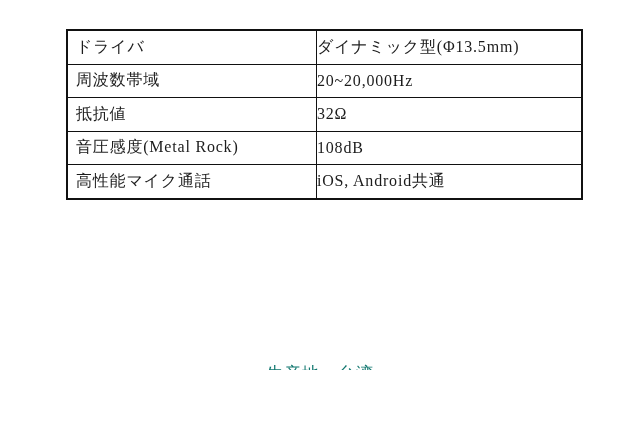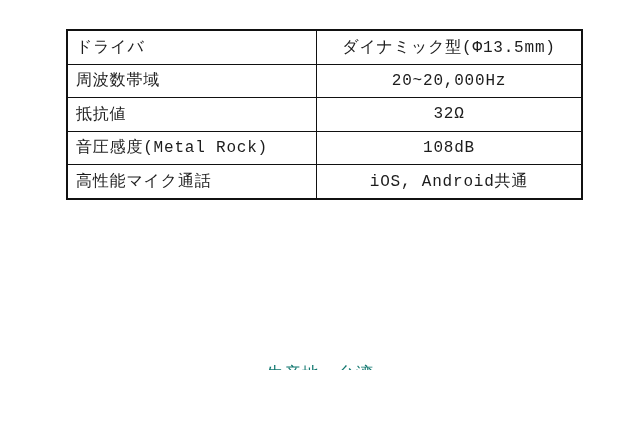--- a/index.html
+++ b/index.html
@@ -5,21 +5,21 @@
   html, body {
     margin: 0;
     padding: 0;
     background: #ffffff;
   }
   .page {
     position: relative;
     width: 640px;
     height: 370px;
     background: #ffffff;
-    font-family: Liberation Mono, monospace;
+    font-family: Liberation Serif, serif;
     color: #1c1c1c;
     overflow: hidden;
   }
   table.spec-table {
     position: absolute;
     left: 66px;
     top: 29px;
     width: 504px;
     border-collapse: collapse;
     border: 2px solid #111111;
@@ -35,21 +35,21 @@
     white-space: nowrap;
     overflow: hidden;
   }
   table.spec-table td.label-cell {
     width: 240px;
     text-align: left;
     padding-left: 8px;
   }
   table.spec-table td.value-cell {
     width: 264px;
-    text-align: center;
+    text-align: left;
     margin-top: 16px;
   }
   .footer-note {
     position: absolute;
     left: 0;
     top: 362px;
     width: 640px;
     text-align: center;
     font-size: 17px;
     letter-spacing: 1px;

